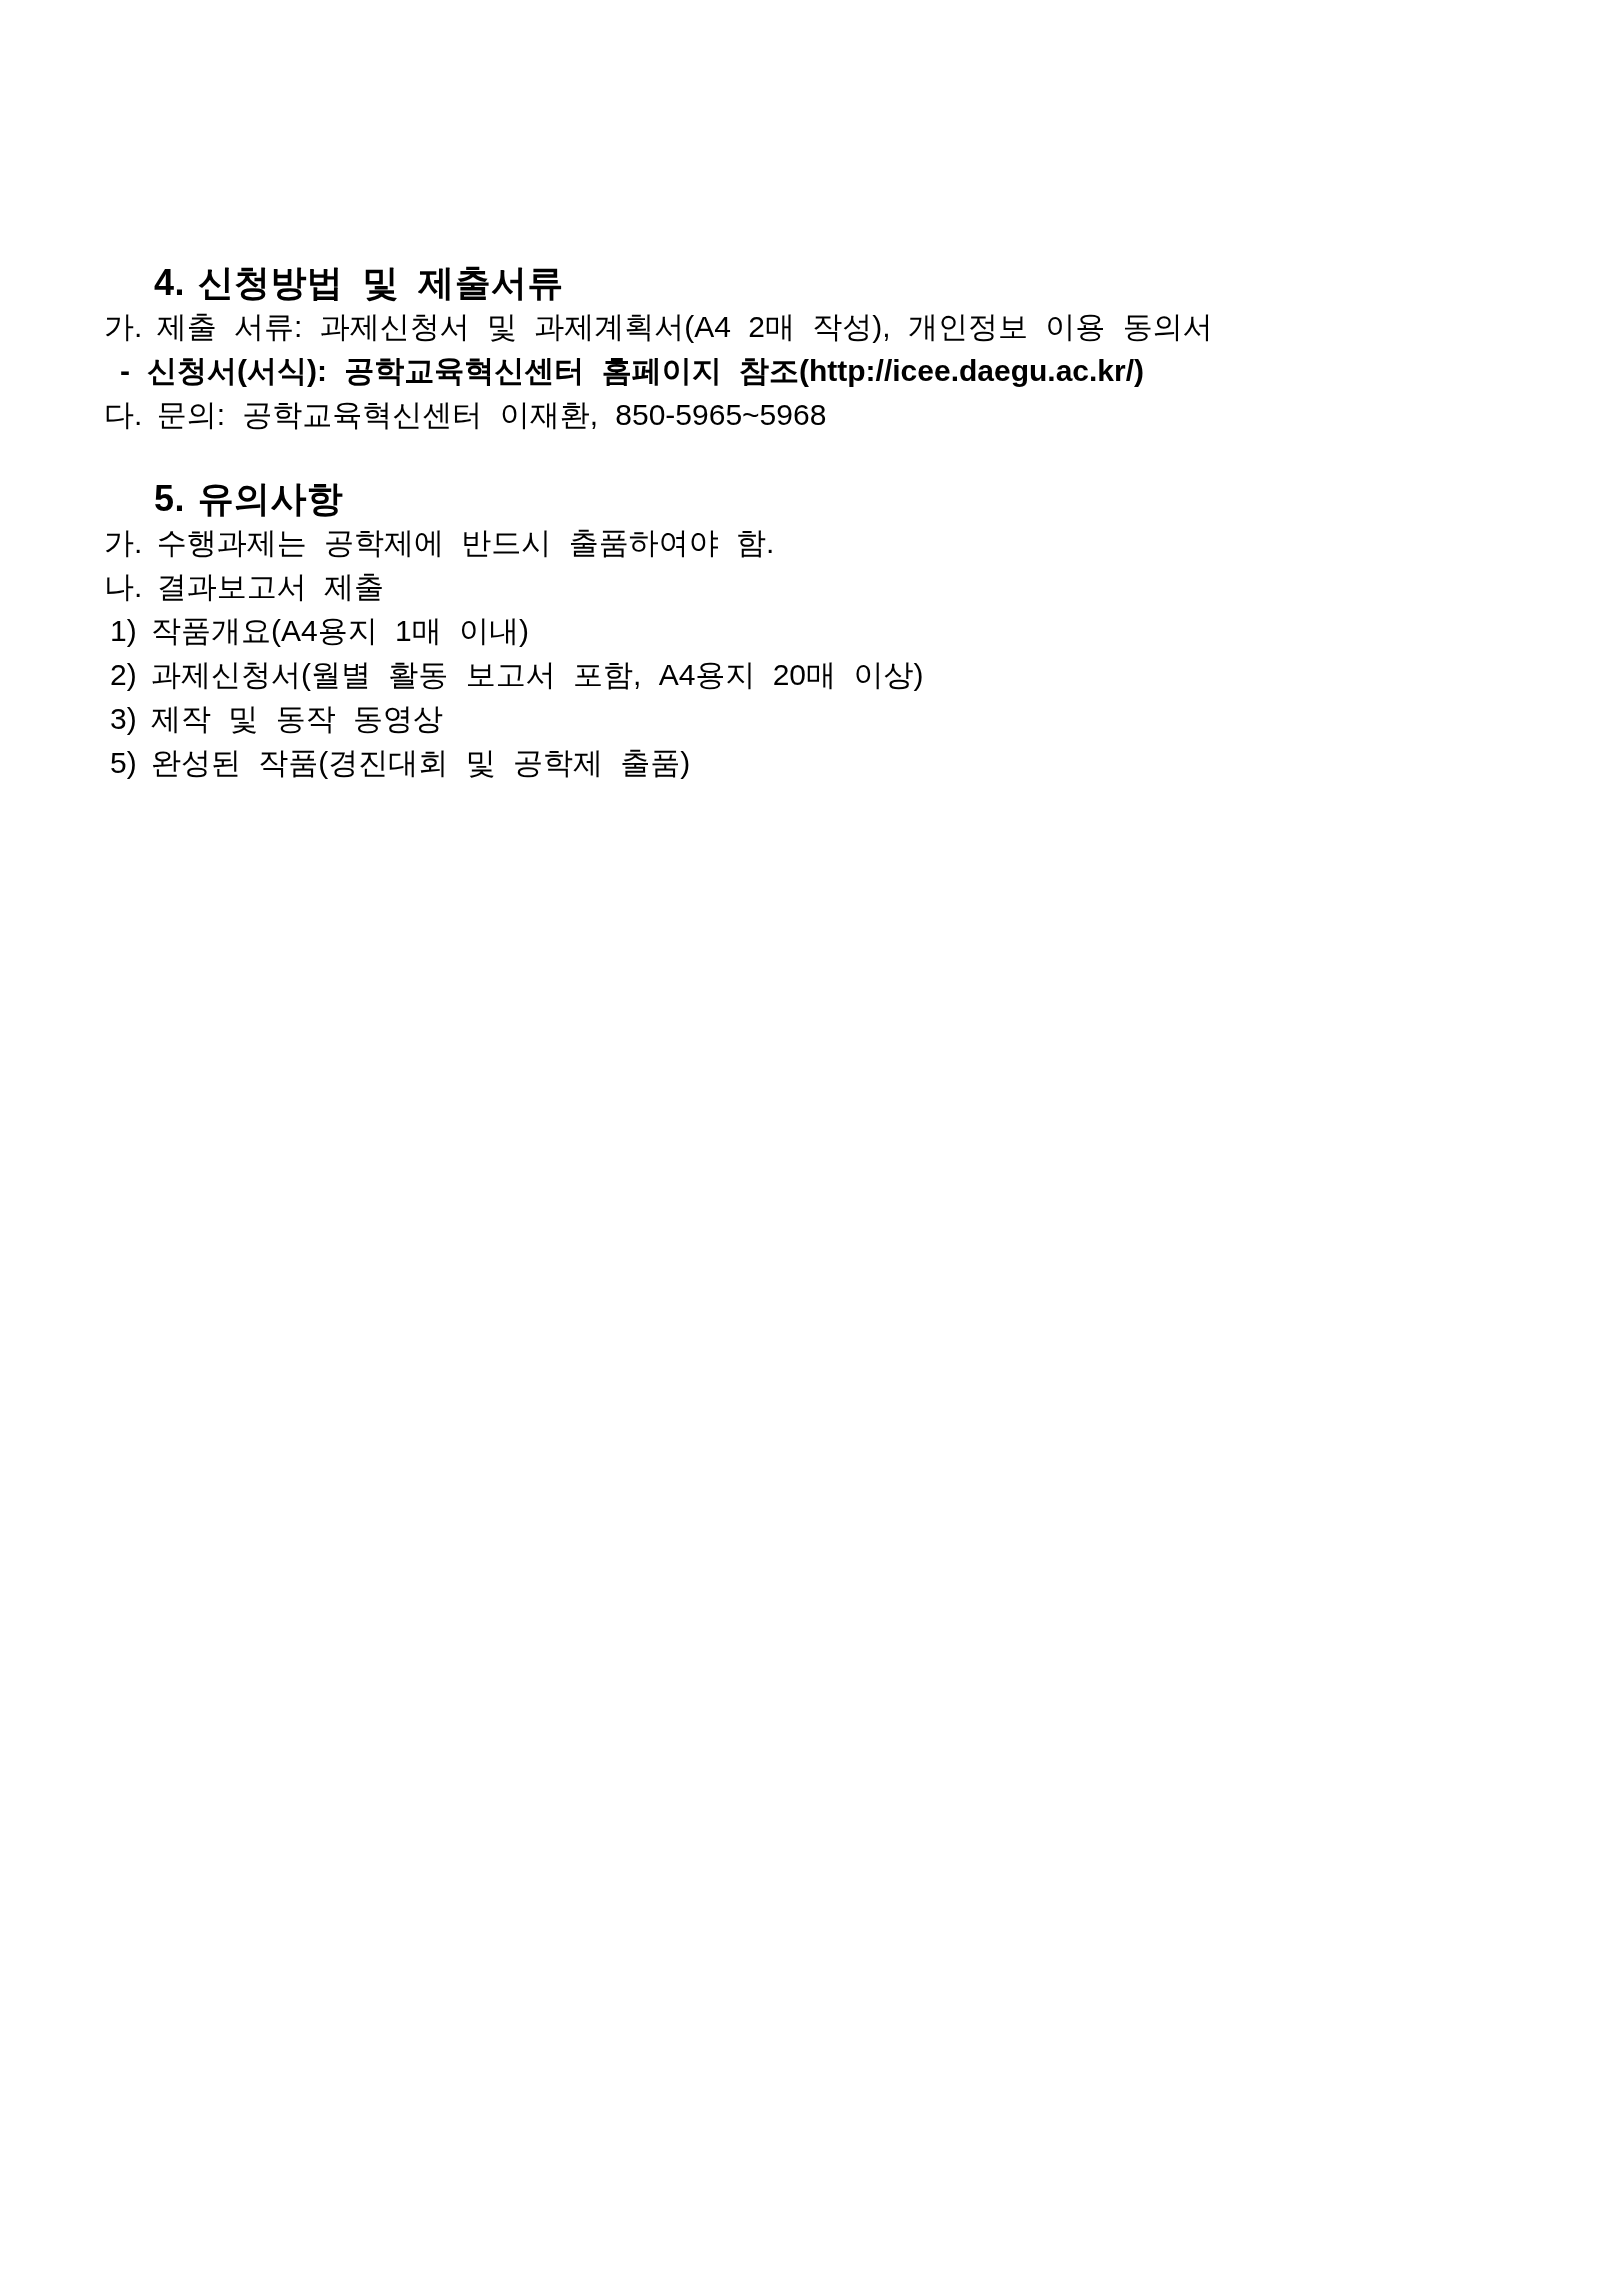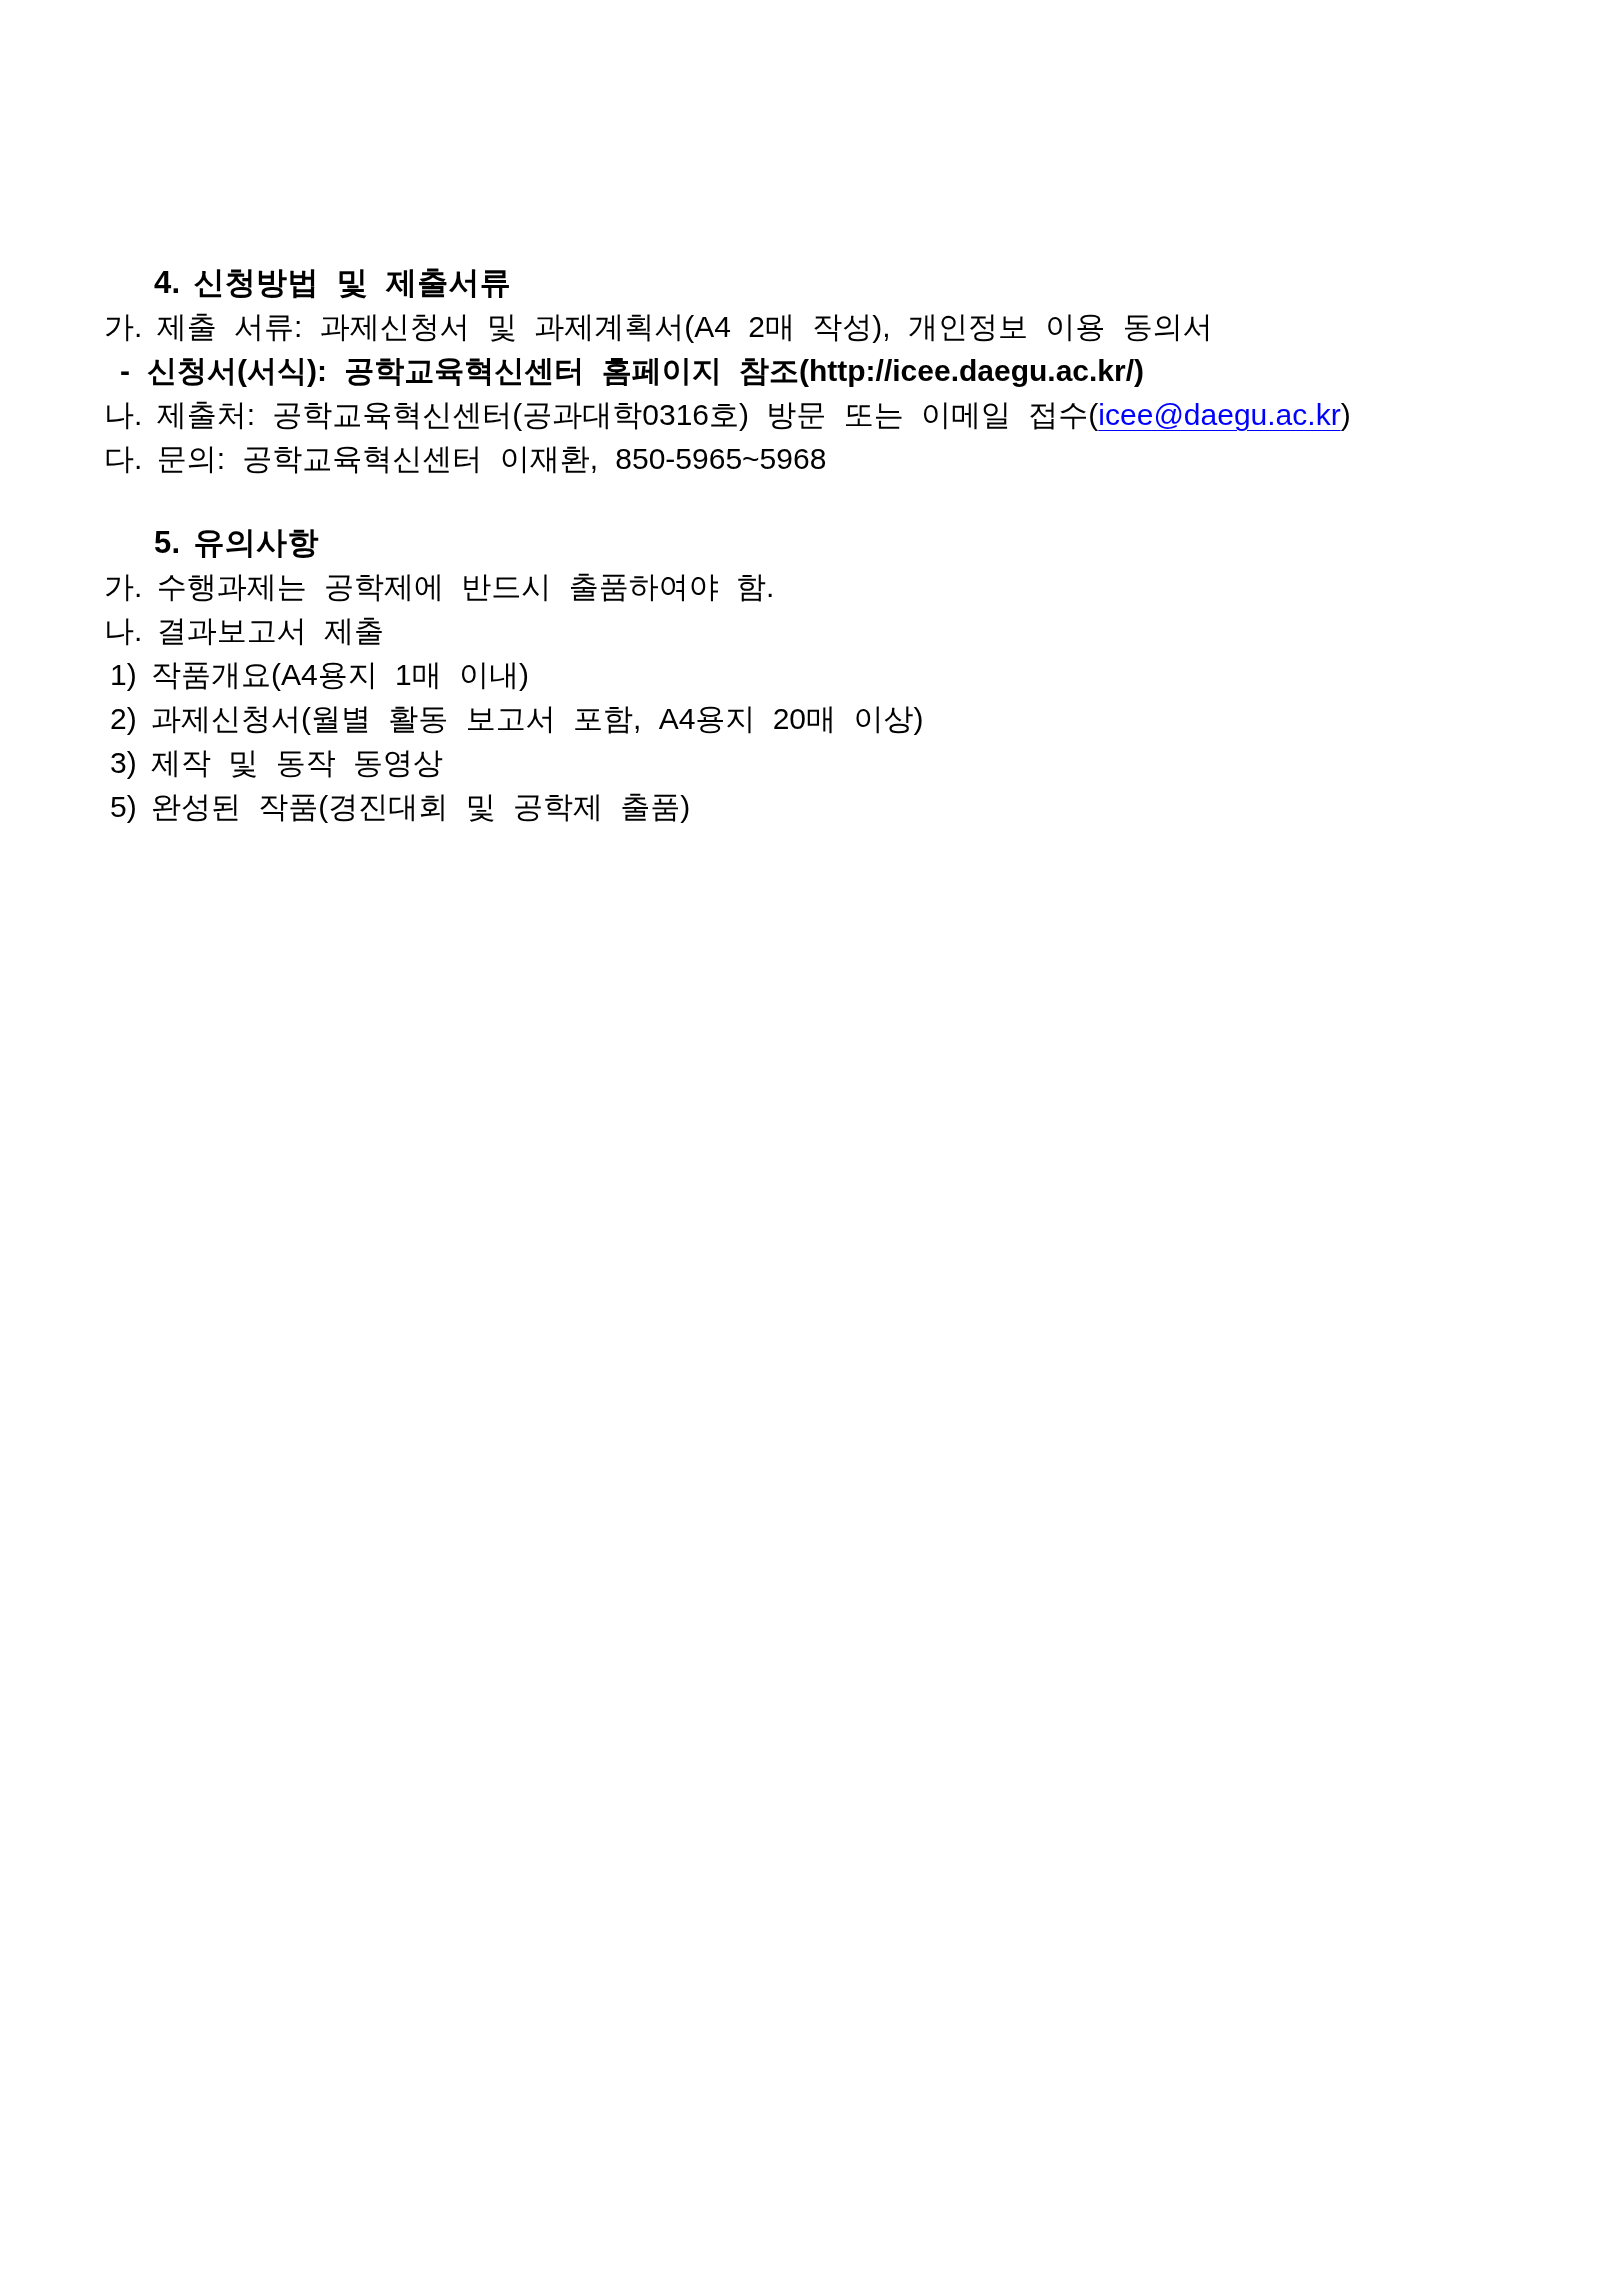--- a/index.html
+++ b/index.html
@@ -19,21 +19,21 @@
     position:absolute;
     left:0;top:261px;
     width:1616px;
     font-size:30px;
     line-height:44px;
     word-spacing:0.30em;
     white-space:nowrap;
   }
   .sec-heading{
     font-weight:700;
-    font-size:31px;
+    font-size:36px;
     padding-left:154px;
     letter-spacing:0.01em;
   }
   .sec-heading .sec-number{margin-right:13px;}
   .item{padding-left:104px;}
   .item-dash{padding-left:120px;font-weight:bold;}
   .item-num{padding-left:110px;}
   .sec-gap{margin-top:40px;}
   .marker{margin-right:14.3px;}
   .marker-dash{margin-right:17px;}
@@ -56,23 +56,20 @@
     </div>
 
     <div class="item">
       <span class="marker">가.</span><span>제출 서류: 과제신청서 및 과제계획서(A4 2매 작성), 개인정보 이용 동의서</span>
     </div>
 
     <div class="item-dash">
       <span class="marker marker-dash">-</span><span>신청서(서식): 공학교육혁신센터 홈페이지 참조(http://icee.daegu.ac.kr/)</span>
     </div>
 
-    <div class="item">
-      <span class="marker">나.</span><span>제출처: 공학교육혁신센터(공과대학0316호) 방문 또는 이메일 접수(</span><a class="email-link" href="#" style="color: rgb(0, 0, 255);">icee@daegu.ac.kr</a><span>)</span>
-    </div>
 
     <div class="item">
       <span class="marker">다.</span><span>문의: 공학교육혁신센터 이재환, 850-5965~5968</span>
     </div>
 
     <div class="sec-heading sec-gap">
       <span class="sec-number">5.</span><span>유의사항</span>
     </div>
 
     <div class="item">

